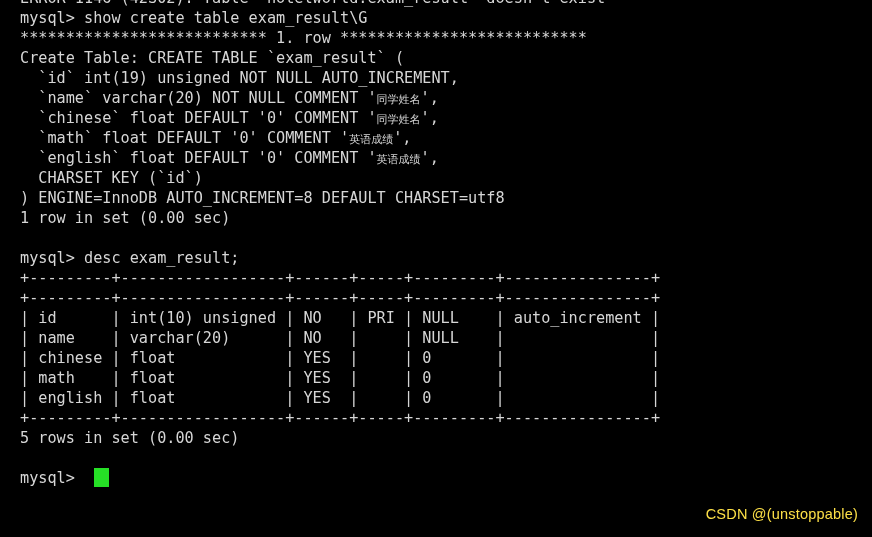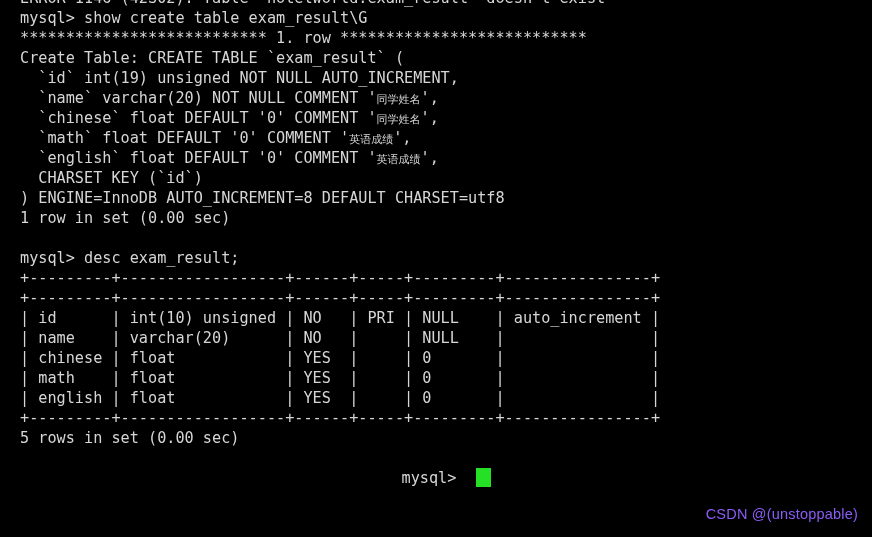--- a/index.html
+++ b/index.html
@@ -51,40 +51,39 @@
 
   .cjk {
     font-family: "DejaVu Sans", "Liberation Sans", sans-serif;
     font-size: 11px;
   }
 
   #prompt-line {
     position: relative;
     height: 20px;
     white-space: pre;
-    text-align: center;
   }
 
   #cursor {
     display: inline-block;
     width: 15px;
     height: 19px;
     background: #26e026;
     vertical-align: -4px;
     margin-left: 10px;
   }
 
   #watermark {
     position: absolute;
     right: 14px;
     bottom: 14px;
     font-family: "Liberation Sans", "DejaVu Sans", sans-serif;
     font-size: 14.5px;
     line-height: 18px;
-    color: #8b5cf6;
+    color: #fde047;
     letter-spacing: 0.2px;
     white-space: pre;
   }
 </style>
 </head>
 <body>
 
 <div id="terminal">
 
   <div id="scroll">

